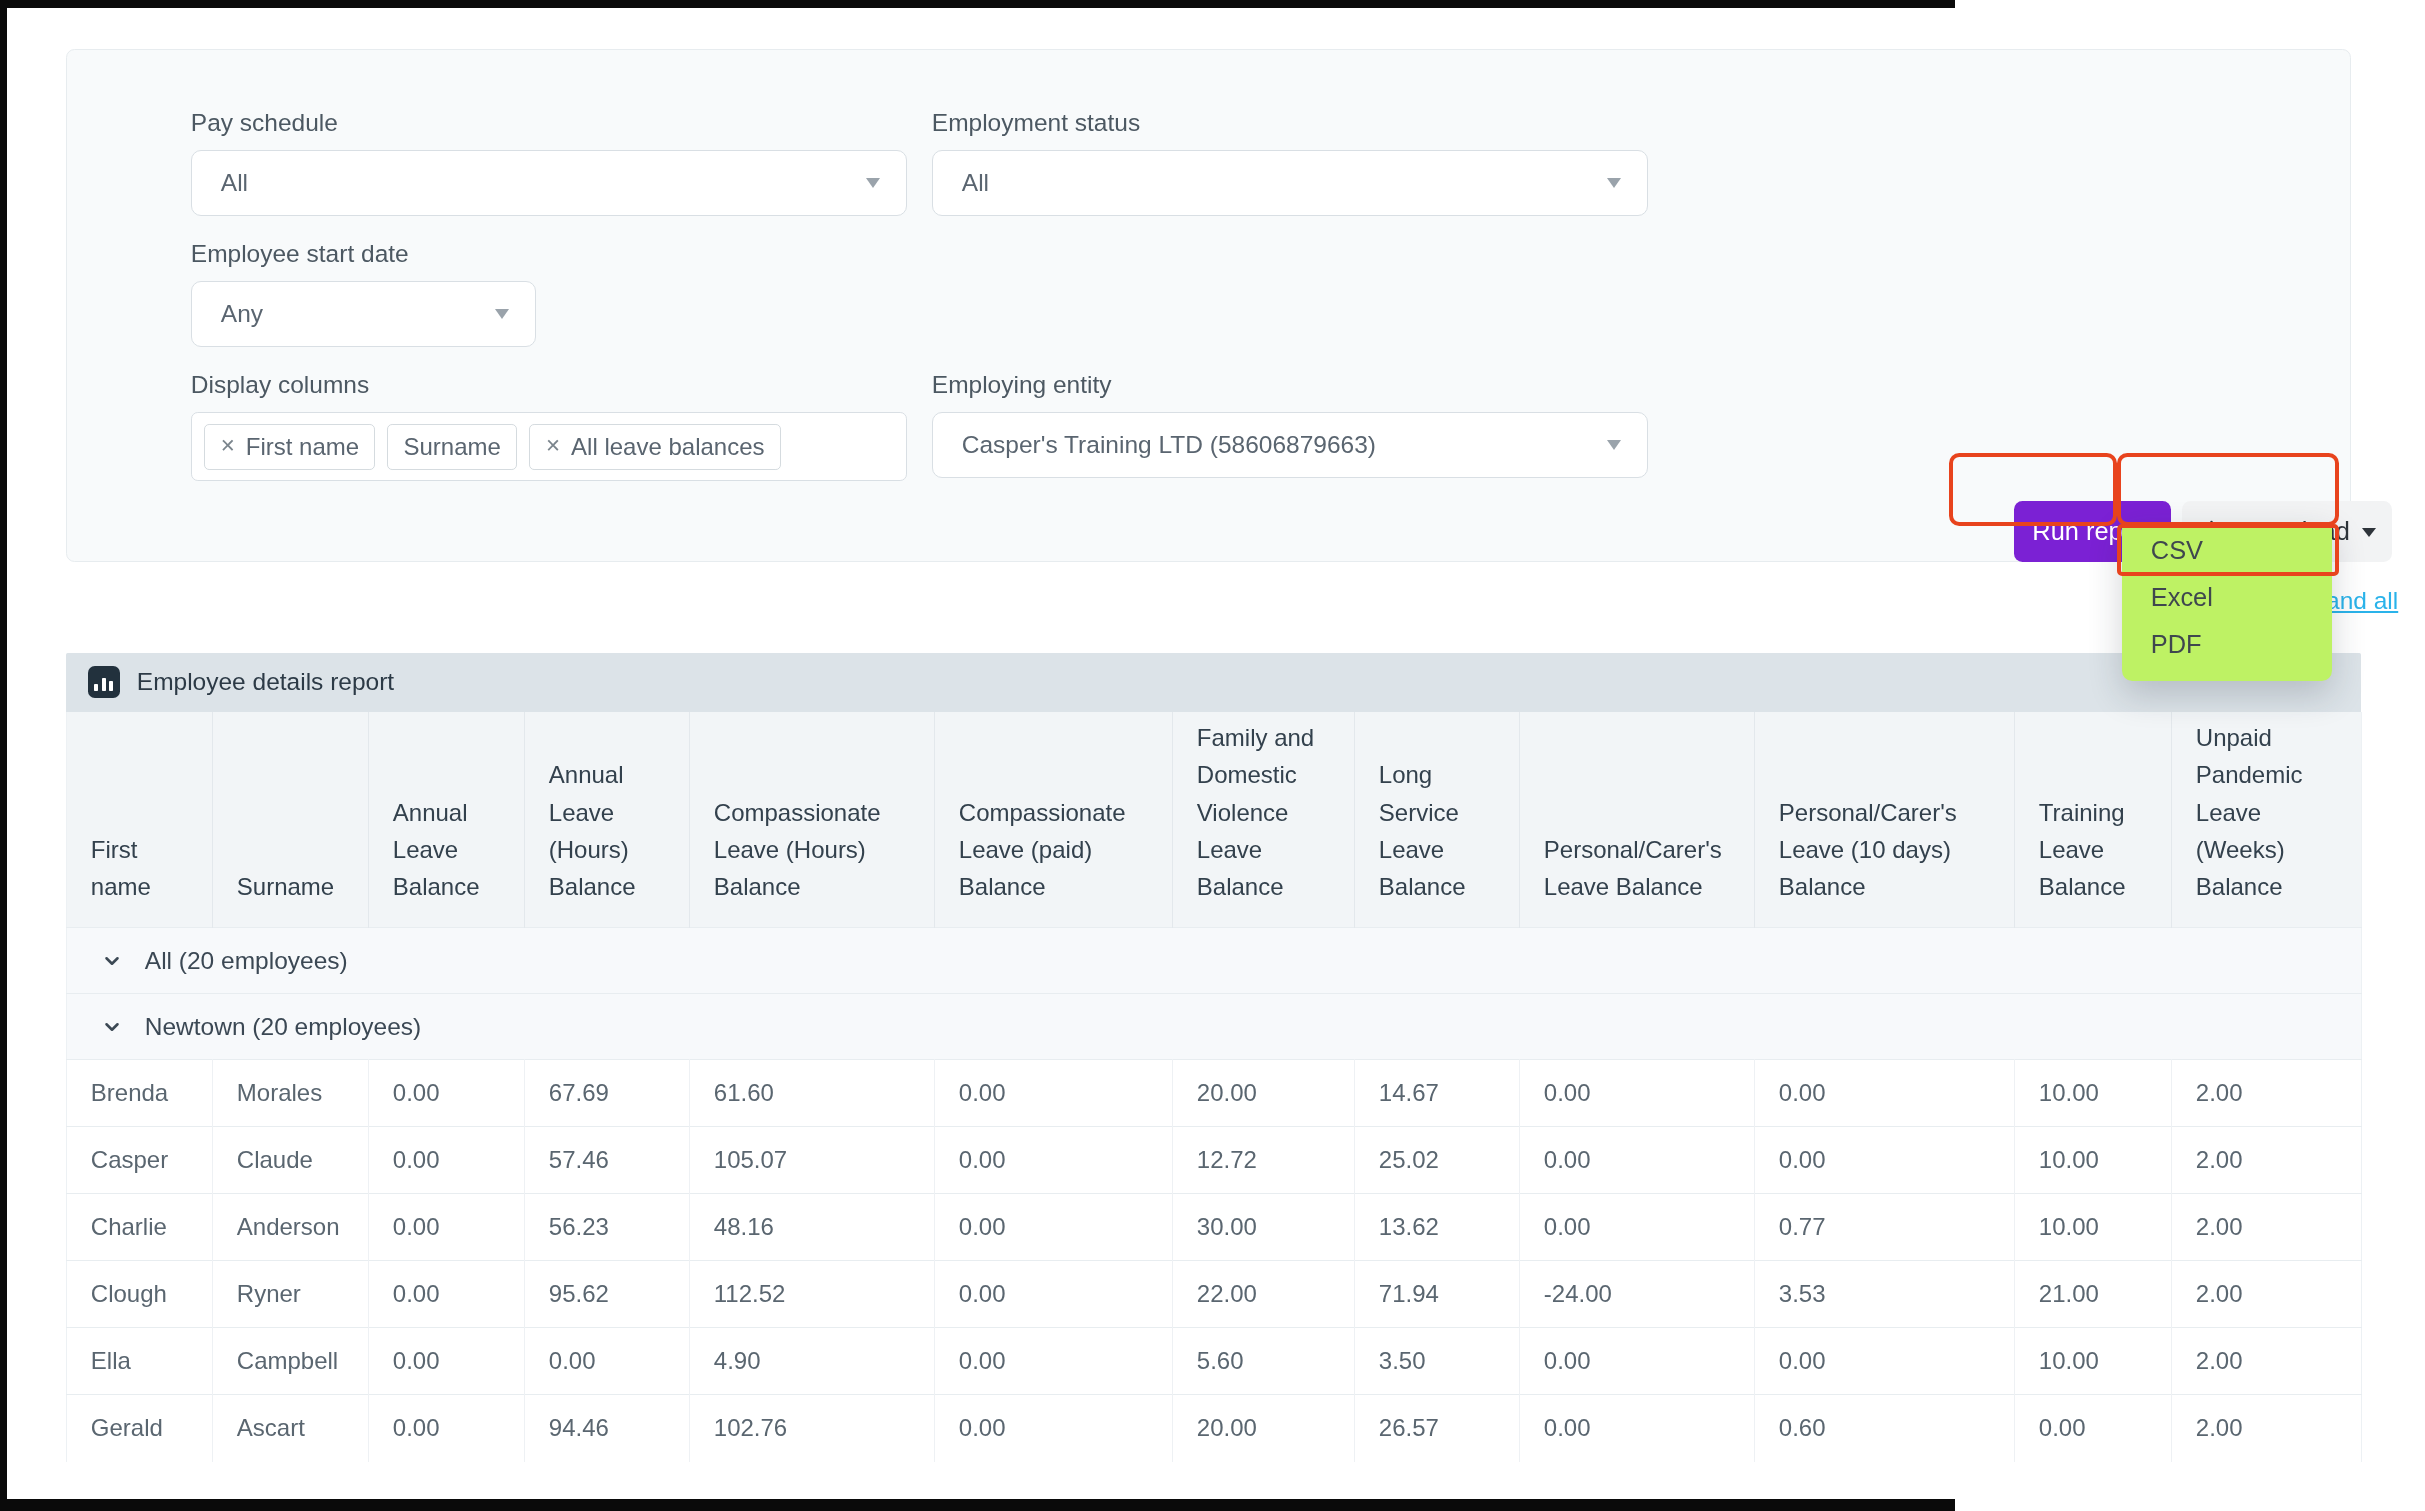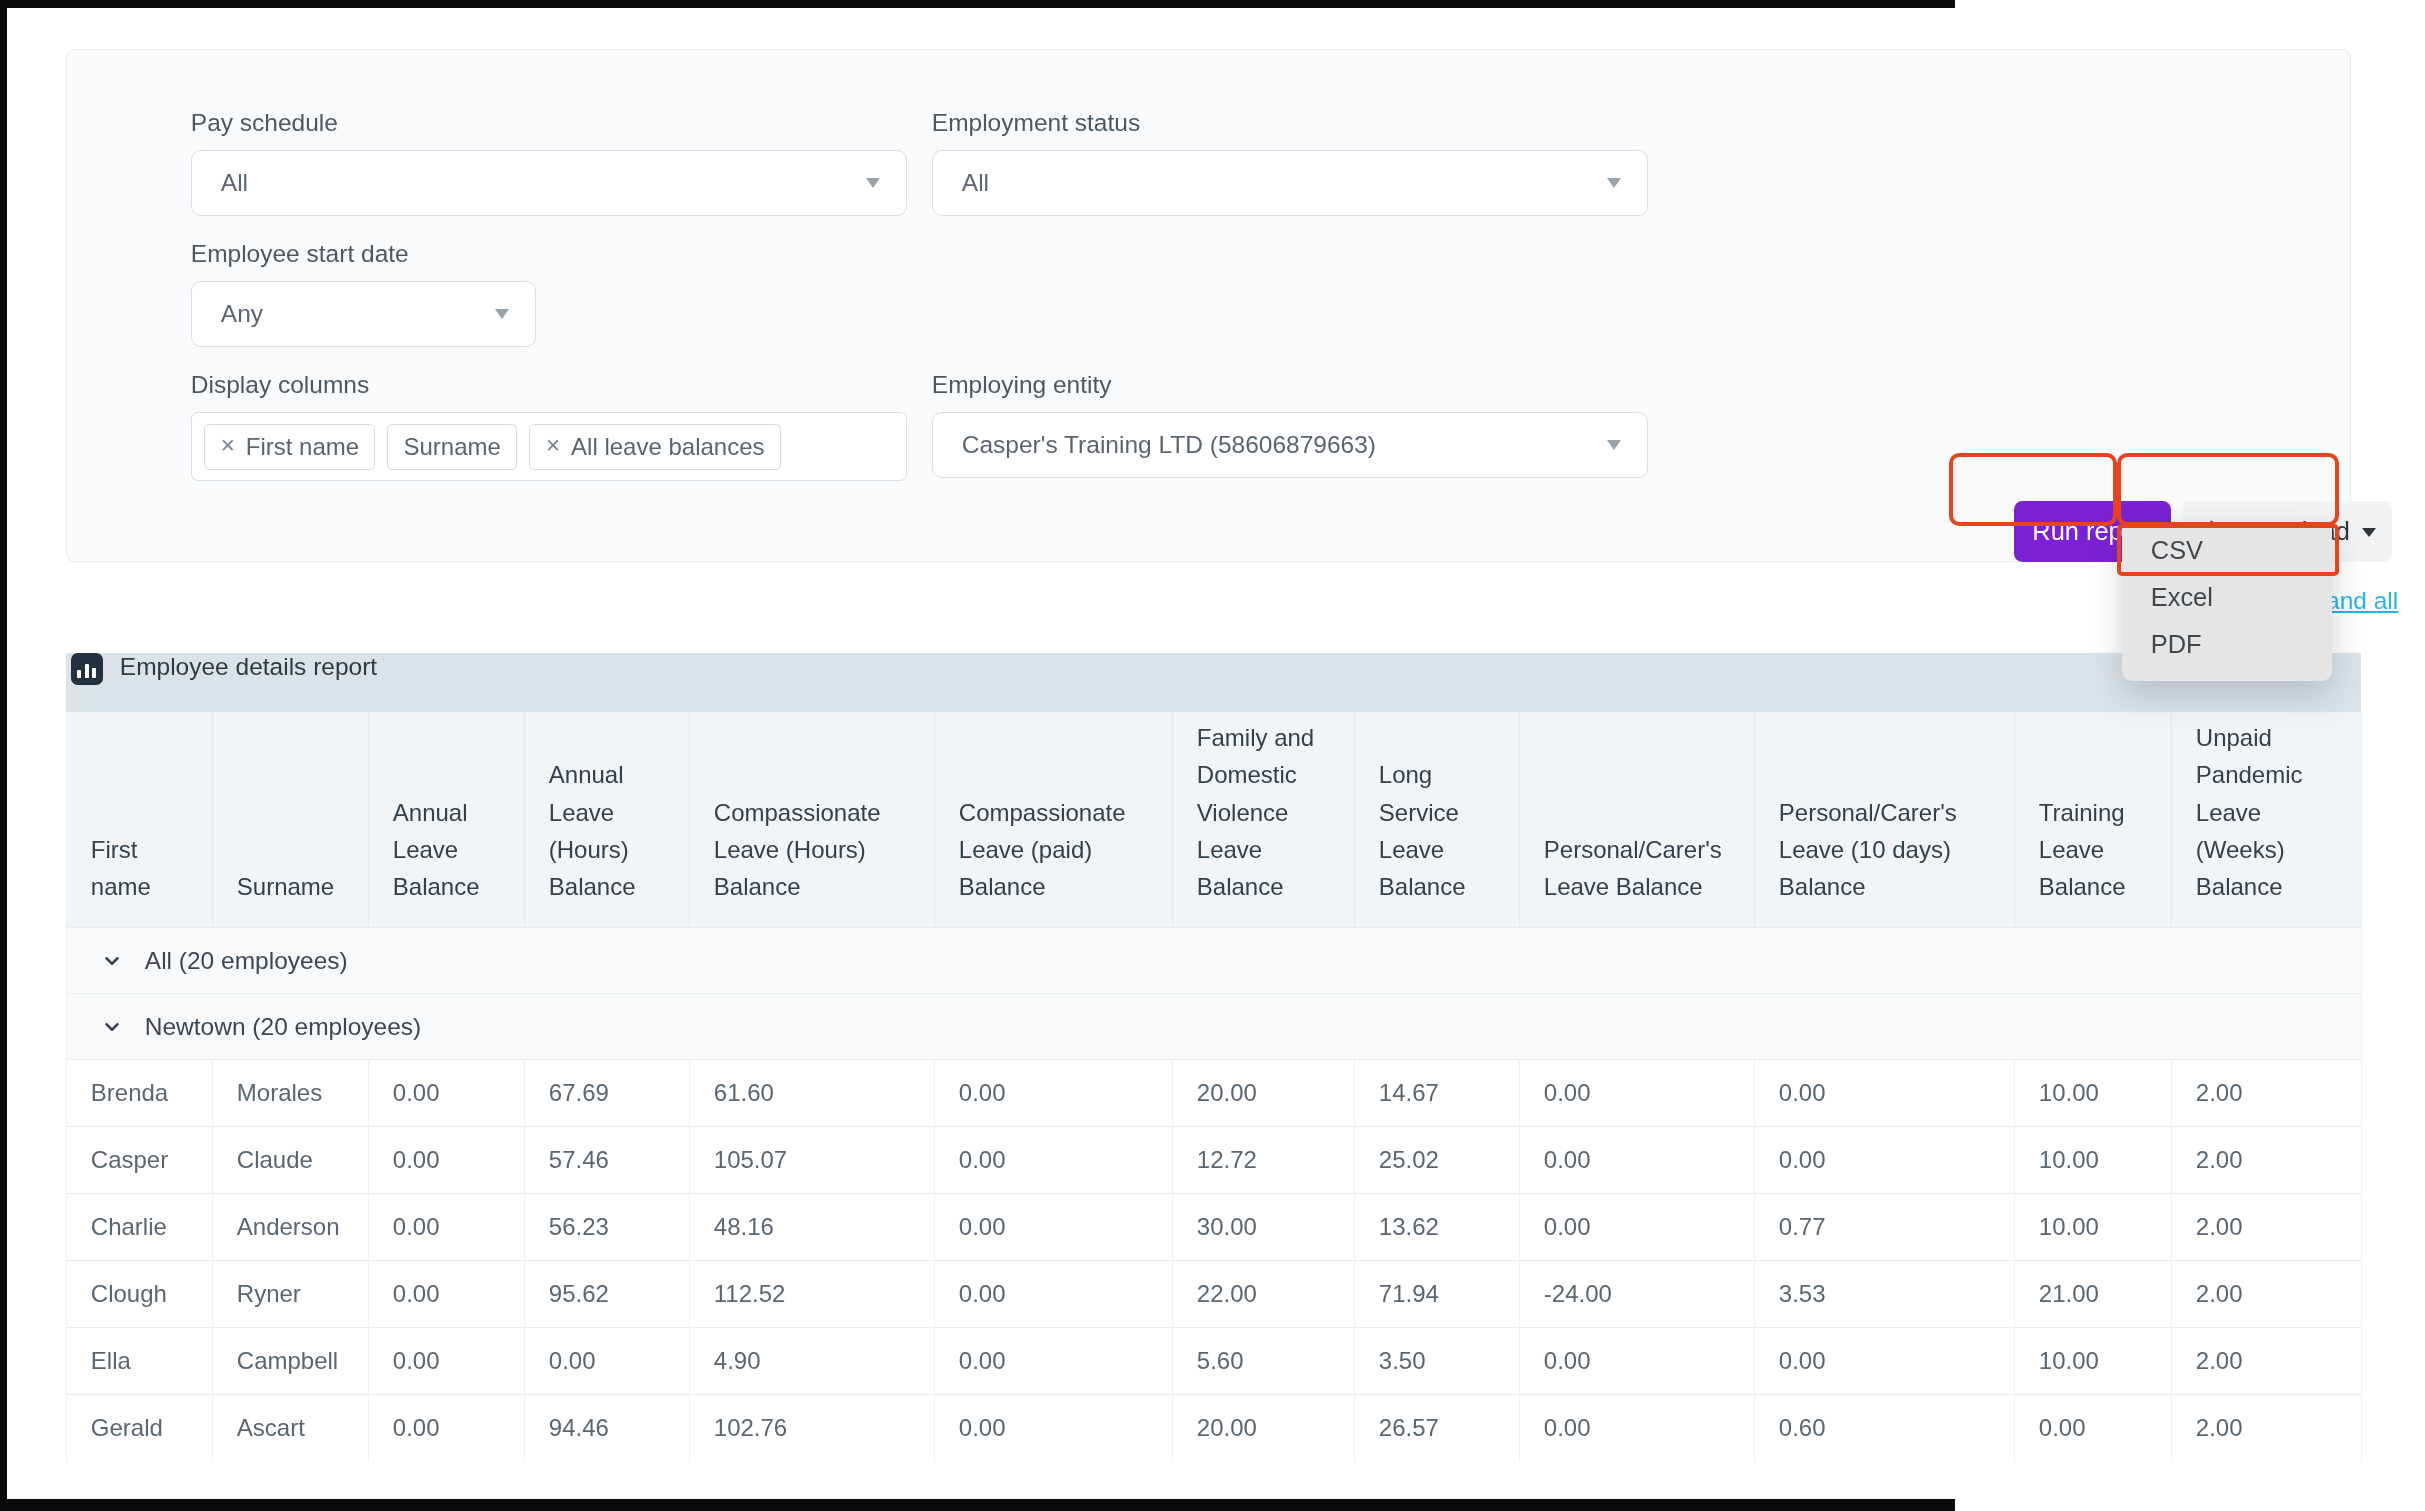--- a/index.html
+++ b/index.html
@@ -21,35 +21,35 @@
   .multibox{height:69px;background:#fff;border:0.8px solid #d9dfe4;border-radius:6.8px;display:flex;align-items:center;gap:12px;padding:0 12px;}
   .tag{display:inline-flex;align-items:center;gap:10.2px;height:46px;padding:0 15.2px;border:0.8px solid #d5dbdf;border-radius:5.1px;background:#fff;font-size:24px;color:#5a6570;white-space:nowrap;cursor:pointer;}
   .tag-x{font-size:18.6px;color:#7b858d;line-height:1;}
 
   
   .run-btn{position:absolute;left:1947px;top:451px;width:157px;height:61px;background:var(--purple,#7b21d4);color:#fff;border:none;border-radius:8.5px;font-size:25.4px;font-weight:500;font-family:inherit;cursor:pointer;}
   .dl-btn{position:absolute;left:2115px;top:451px;width:210px;height:61px;background:#f2f3f4;color:#2e343a;border:none;border-radius:8.5px;font-size:25.4px;font-weight:500;font-family:inherit;display:flex;align-items:center;justify-content:center;gap:12px;cursor:pointer;}
   .dl-caret{width:0;height:0;border-left:7.6px solid transparent;border-right:7.6px solid transparent;border-top:9.3px solid #2e343a;margin-top:3.4px;}
 
   
-  .menu{position:absolute;left:2115px;top:514px;width:210px;height:159px;background:#e5e5e5;border-radius:1.7px 1.7px 10.2px 10.2px;box-shadow:0 13.5px 34px rgba(30,42,55,.20);z-index:10;padding-top:5.1px;}
+  .menu{position:absolute;left:2115px;top:514px;width:210px;height:159px;background:#bef264;border-radius:1.7px 1.7px 10.2px 10.2px;box-shadow:0 13.5px 34px rgba(30,42,55,.20);z-index:10;padding-top:5.1px;}
   .menu-item{height:47px;display:flex;align-items:center;padding-left:29px;font-size:25.4px;color:#3f474e;cursor:pointer;}
 
   
   .ann{position:absolute;border:4.2px solid var(--orange,#e8431d);border-radius:10.2px;z-index:20;pointer-events:none;}
   .ann-run{left:1942px;top:445px;width:168px;height:73px;}
   .ann-dl{left:2110px;top:445px;width:222px;height:73px;}
   .ann-csv{left:2110px;top:516px;width:222px;height:52px;border-radius:5.1px;}
 
   
   .expand-link{position:absolute;left:2277px;top:579px;font-size:24.5px;color:var(--link,#2ab3ea);text-decoration:underline;z-index:2;cursor:pointer;white-space:nowrap;}
 
   
   .report{position:absolute;left:59px;top:645px;width:2295px;z-index:1;}
-  .titlebar{height:59px;background:#dce3e8;display:flex;gap:17px;padding-left:5px;border-radius:1.7px 1.7px 0 0;}
+  .titlebar{height:59px;background:#dce3e8;display:flex;align-items:center;gap:17px;padding-left:22px;border-radius:1.7px 1.7px 0 0;}
   .report-icon{width:32px;height:32px;background:#22313d;border-radius:6.8px;display:flex;align-items:flex-end;justify-content:center;gap:3.4px;padding-bottom:6.8px;}
   .report-icon i{display:block;width:4.2px;background:#fff;border-radius:0.8px;}
   .report-icon .b1{height:7.6px;}
   .report-icon .b2{height:13.5px;}
   .report-icon .b3{height:10.2px;}
   .report-title{font-size:24.5px;font-weight:500;color:#2c3a46;}
   table.report-table{width:2295px;border-collapse:collapse;table-layout:fixed;background:#fff;border-left:0.8px solid #edf1f4;border-right:0.8px solid #edf1f4;}
   .report-table th{height:216px;vertical-align:bottom;text-align:left;padding:0 18.6px 22px 24px;font-size:24px;font-weight:500;color:#33414d;background:#f2f5f7;border-right:0.8px solid #e3e8ec;line-height:1.55;}
   .report-table th:last-child{border-right:none;}
   .report-table td{height:67px;vertical-align:middle;font-size:24px;color:#5a6670;padding-left:24px;border-top:0.8px solid #e8edf0;border-right:0.8px solid #eef1f4;}

